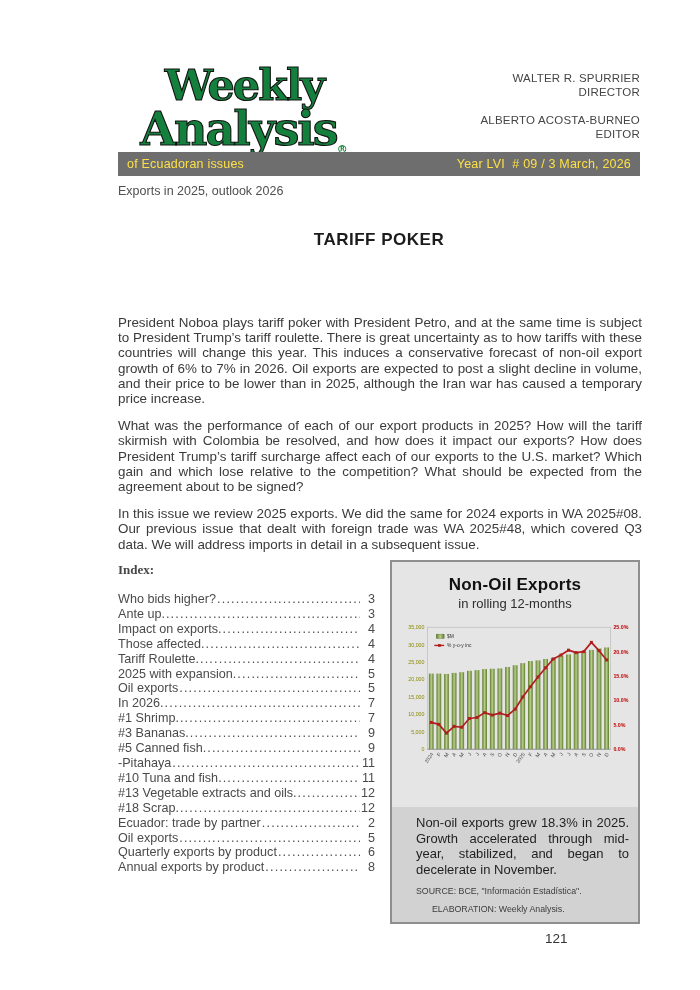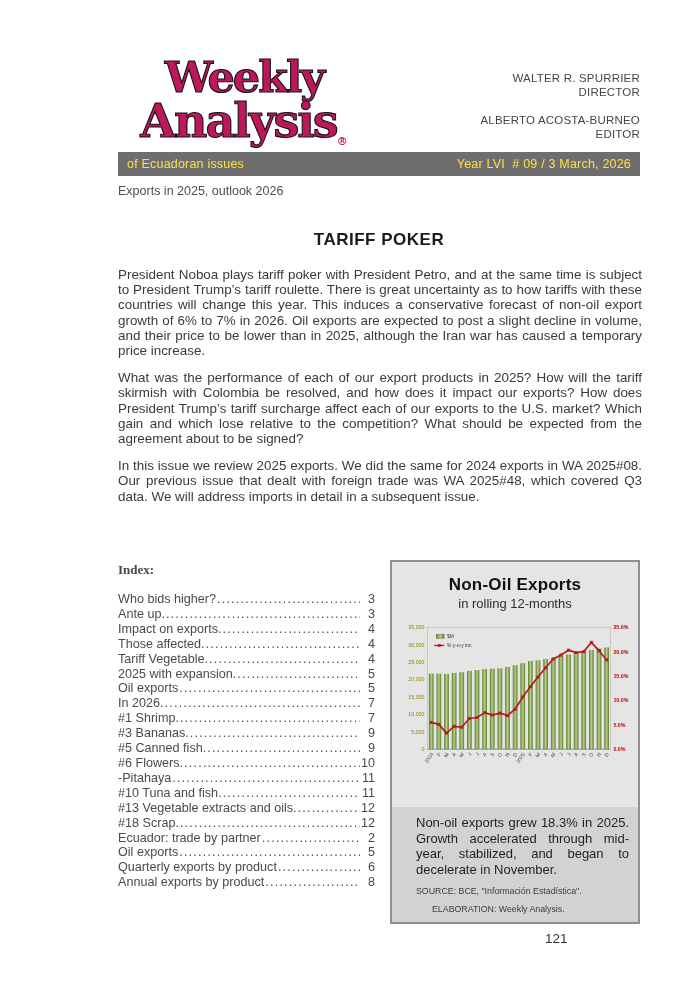--- a/index.html
+++ b/index.html
@@ -5,22 +5,22 @@
   * { margin:0; padding:0; box-sizing:border-box; }
   html,body { background:#ffffff; }
   .page {
     position:relative; width:700px; height:990px; margin:0 auto;
     background:#ffffff; overflow:hidden;
     font-family:"Liberation Sans", sans-serif; color:#3a3a3a;
   }
 
   
   .logo {
-    position:absolute; left:118px; top:56px; width:252px;
-    text-align:center; color:#be185d;
+    position:absolute; left:118px; top:64px; width:252px;
+    text-align:center; color:#15803d;
     font-family:"DejaVu Serif", serif; font-weight:900;
     -webkit-text-stroke:1.1px #111;
   }
   .logo .l1 { font-size:43px; line-height:42px; letter-spacing:-2px; }
   .logo .l2 { font-size:46px; line-height:46px; letter-spacing:-2px; }
   .logo .reg { font-size:11px; -webkit-text-stroke:0; vertical-align:-8px; letter-spacing:0; }
 
   .credits {
     position:absolute; right:60px; top:72px; text-align:right;
     color:#454545; font-size:11.5px; line-height:13.5px; letter-spacing:0.2px;
@@ -42,21 +42,21 @@
 
   
   .article-title {
     position:absolute; left:118px; top:230px; width:522px;
     text-align:center; font-size:17px; font-weight:bold; color:#1c1c1c;
     letter-spacing:0.5px;
   }
   .article-body { position:absolute; left:118px; top:267px; width:524px; }
   .article-body p {
     font-size:13.4px; line-height:15.2px; text-align:justify;
-    color:#3a3a3a; margin-bottom:9px;
+    color:#3a3a3a; margin-bottom:9px;margin-top:48px;
   }
   .article-body p + p { margin-top:12px; }
 
   
   .toc-col { position:absolute; left:118px; top:562px; width:257px; color:#4a4a4a; }
   .toc-heading { font-weight:bold; font-size:13px; margin-bottom:14px; color:#474747;font-family:Liberation Serif, serif; }
   .toc-heading.second { margin-top:18px; }
   .toc-row { display:flex; align-items:flex-start; font-size:12.6px; line-height:14.9px; }
   .toc-label { white-space:nowrap; }
   .toc-dots { flex:1; white-space:nowrap; overflow:hidden; margin:0 1px; }
@@ -134,21 +134,21 @@
           <span class="toc-label">Impact on exports. </span>
           <span class="toc-dots"></span>
           <span class="toc-page">4</span>
         </div>
         <div class="toc-row">
           <span class="toc-label">Those affected. </span>
           <span class="toc-dots"></span>
           <span class="toc-page">4</span>
         </div>
         <div class="toc-row">
-          <span class="toc-label">Tariff Vegetable. </span>
+          <span class="toc-label">Tariff Roulette. </span>
           <span class="toc-dots"></span>
           <span class="toc-page">4</span>
         </div>
         <div class="toc-row">
           <span class="toc-label">2025 with expansion. </span>
           <span class="toc-dots"></span>
           <span class="toc-page">5</span>
         </div>
         <div class="toc-row">
           <span class="toc-label">Oil exports </span>
@@ -167,25 +167,20 @@
         </div>
         <div class="toc-row">
           <span class="toc-label">#3 Bananas. </span>
           <span class="toc-dots"></span>
           <span class="toc-page">9</span>
         </div>
         <div class="toc-row">
           <span class="toc-label">#5 Canned fish. </span>
           <span class="toc-dots"></span>
           <span class="toc-page">9</span>
-        </div>
-        <div class="toc-row">
-          <span class="toc-label">#6 Flowers. </span>
-          <span class="toc-dots"></span>
-          <span class="toc-page">10</span>
         </div>
         <div class="toc-row">
           <span class="toc-label">-Pitahaya </span>
           <span class="toc-dots"></span>
           <span class="toc-page">11</span>
         </div>
         <div class="toc-row">
           <span class="toc-label">#10 Tuna and fish.</span>
           <span class="toc-dots"></span>
           <span class="toc-page">11</span>

